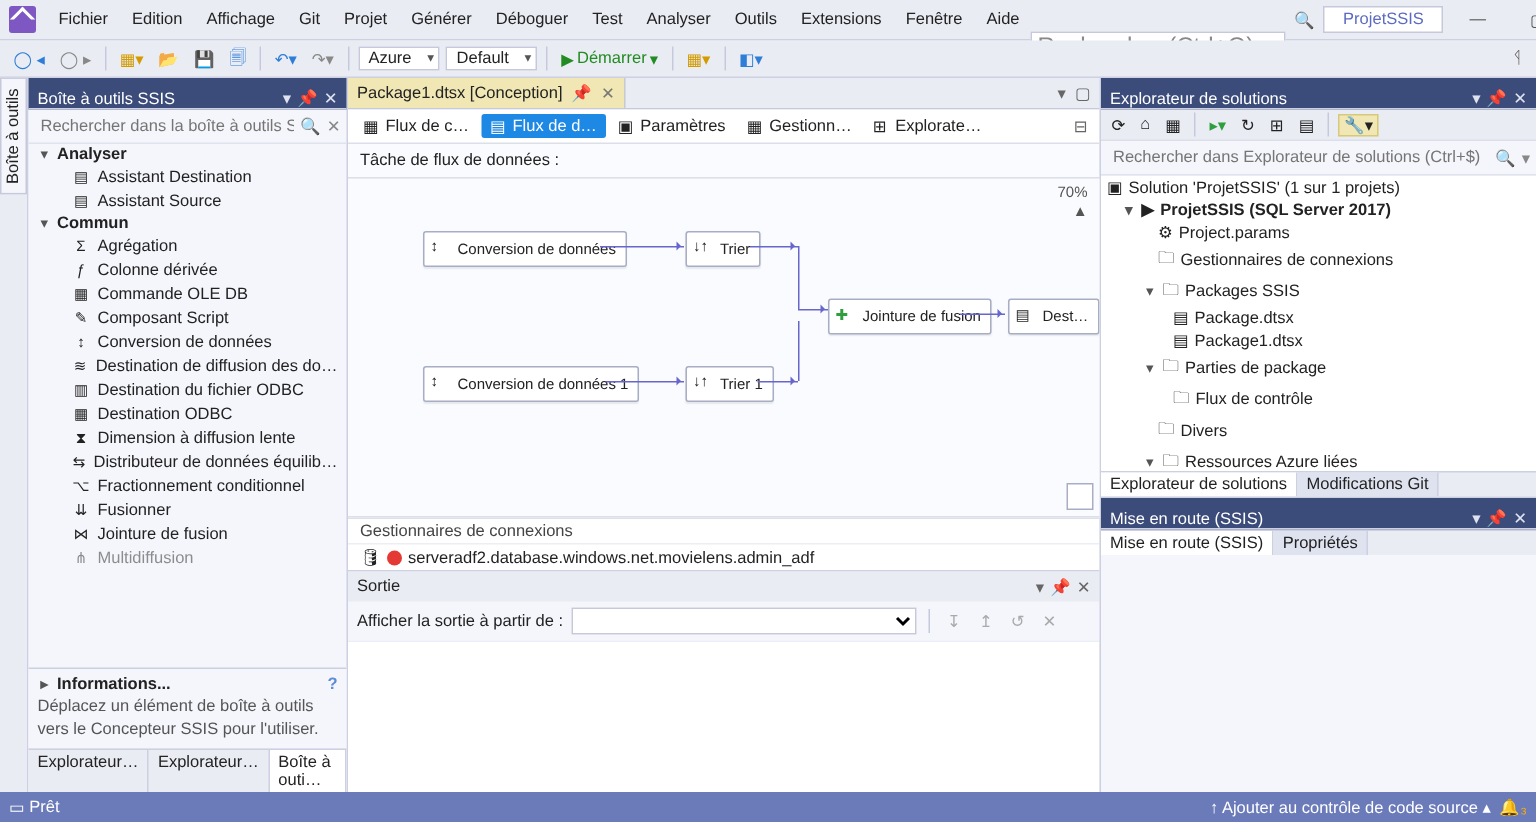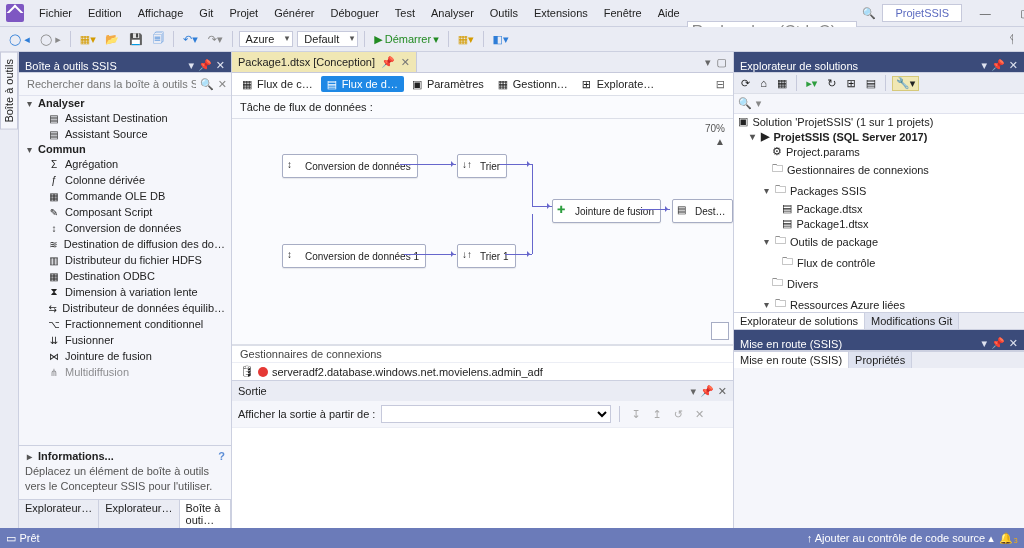--- a/index.html
+++ b/index.html
@@ -191,29 +191,29 @@
         <div class="tree-item" style="padding-left:28px">
             <span class="ic">↕</span>
             <span>Conversion de données</span>
           </div>
         <div class="tree-item" style="padding-left:28px">
             <span class="ic">≋</span>
             <span>Destination de diffusion des do…</span>
           </div>
         <div class="tree-item" style="padding-left:28px">
             <span class="ic">▥</span>
-            <span>Distributeur du fichier HDFS</span>
+            <span>Destination du fichier ODBC</span>
           </div>
         <div class="tree-item" style="padding-left:28px">
             <span class="ic">▦</span>
             <span>Destination ODBC</span>
           </div>
         <div class="tree-item" style="padding-left:28px">
             <span class="ic">⧗</span>
-            <span>Dimension à variation lente</span>
+            <span>Dimension à diffusion lente</span>
           </div>
         <div class="tree-item" style="padding-left:28px">
             <span class="ic">⇆</span>
             <span>Distributeur de données équilib…</span>
           </div>
         <div class="tree-item" style="padding-left:28px">
             <span class="ic">⌥</span>
             <span>Fractionnement conditionnel</span>
           </div>
         <div class="tree-item" style="padding-left:28px">
@@ -371,20 +371,21 @@
         <span class="tbtn">▦</span>
         <div class="sep"></div>
         <span class="tbtn" style="color:#2e9e3f">▸▾</span>
         <span class="tbtn">↻</span>
         <span class="tbtn">⊞</span>
         <span class="tbtn">▤</span>
         <div class="sep"></div>
         <span class="sel-yellow">🔧▾</span>
       </div>
       <div class="search-row">
+        <input placeholder="Rechercher dans Explorateur de solutions (Ctrl+$)" style="">
         <span style="color:#888">🔍</span>
         <span style="color:#888;margin-left:4px">▾</span>
       </div>
       <div class="sol-tree">
         <div class="sol-item" style="padding-left:4px">
             <span>▣</span>
             <span>Solution 'ProjetSSIS' (1 sur 1 projets)</span>
           </div>
         <div class="sol-item bold" style="padding-left:14px">
             <span class="tri">▾</span>
@@ -408,21 +409,21 @@
             <span>▤</span>
             <span>Package.dtsx</span>
           </div>
         <div class="sol-item" style="padding-left:48px">
             <span>▤</span>
             <span>Package1.dtsx</span>
           </div>
         <div class="sol-item" style="padding-left:28px">
             <span class="tri">▾</span>
             <span>🗀</span>
-            <span>Outils de package</span>
+            <span>Parties de package</span>
           </div>
         <div class="sol-item" style="padding-left:48px">
             <span>🗀</span>
             <span>Flux de contrôle</span>
           </div>
         <div class="sol-item" style="padding-left:38px">
             <span>🗀</span>
             <span>Divers</span>
           </div>
         <div class="sol-item" style="padding-left:28px">

